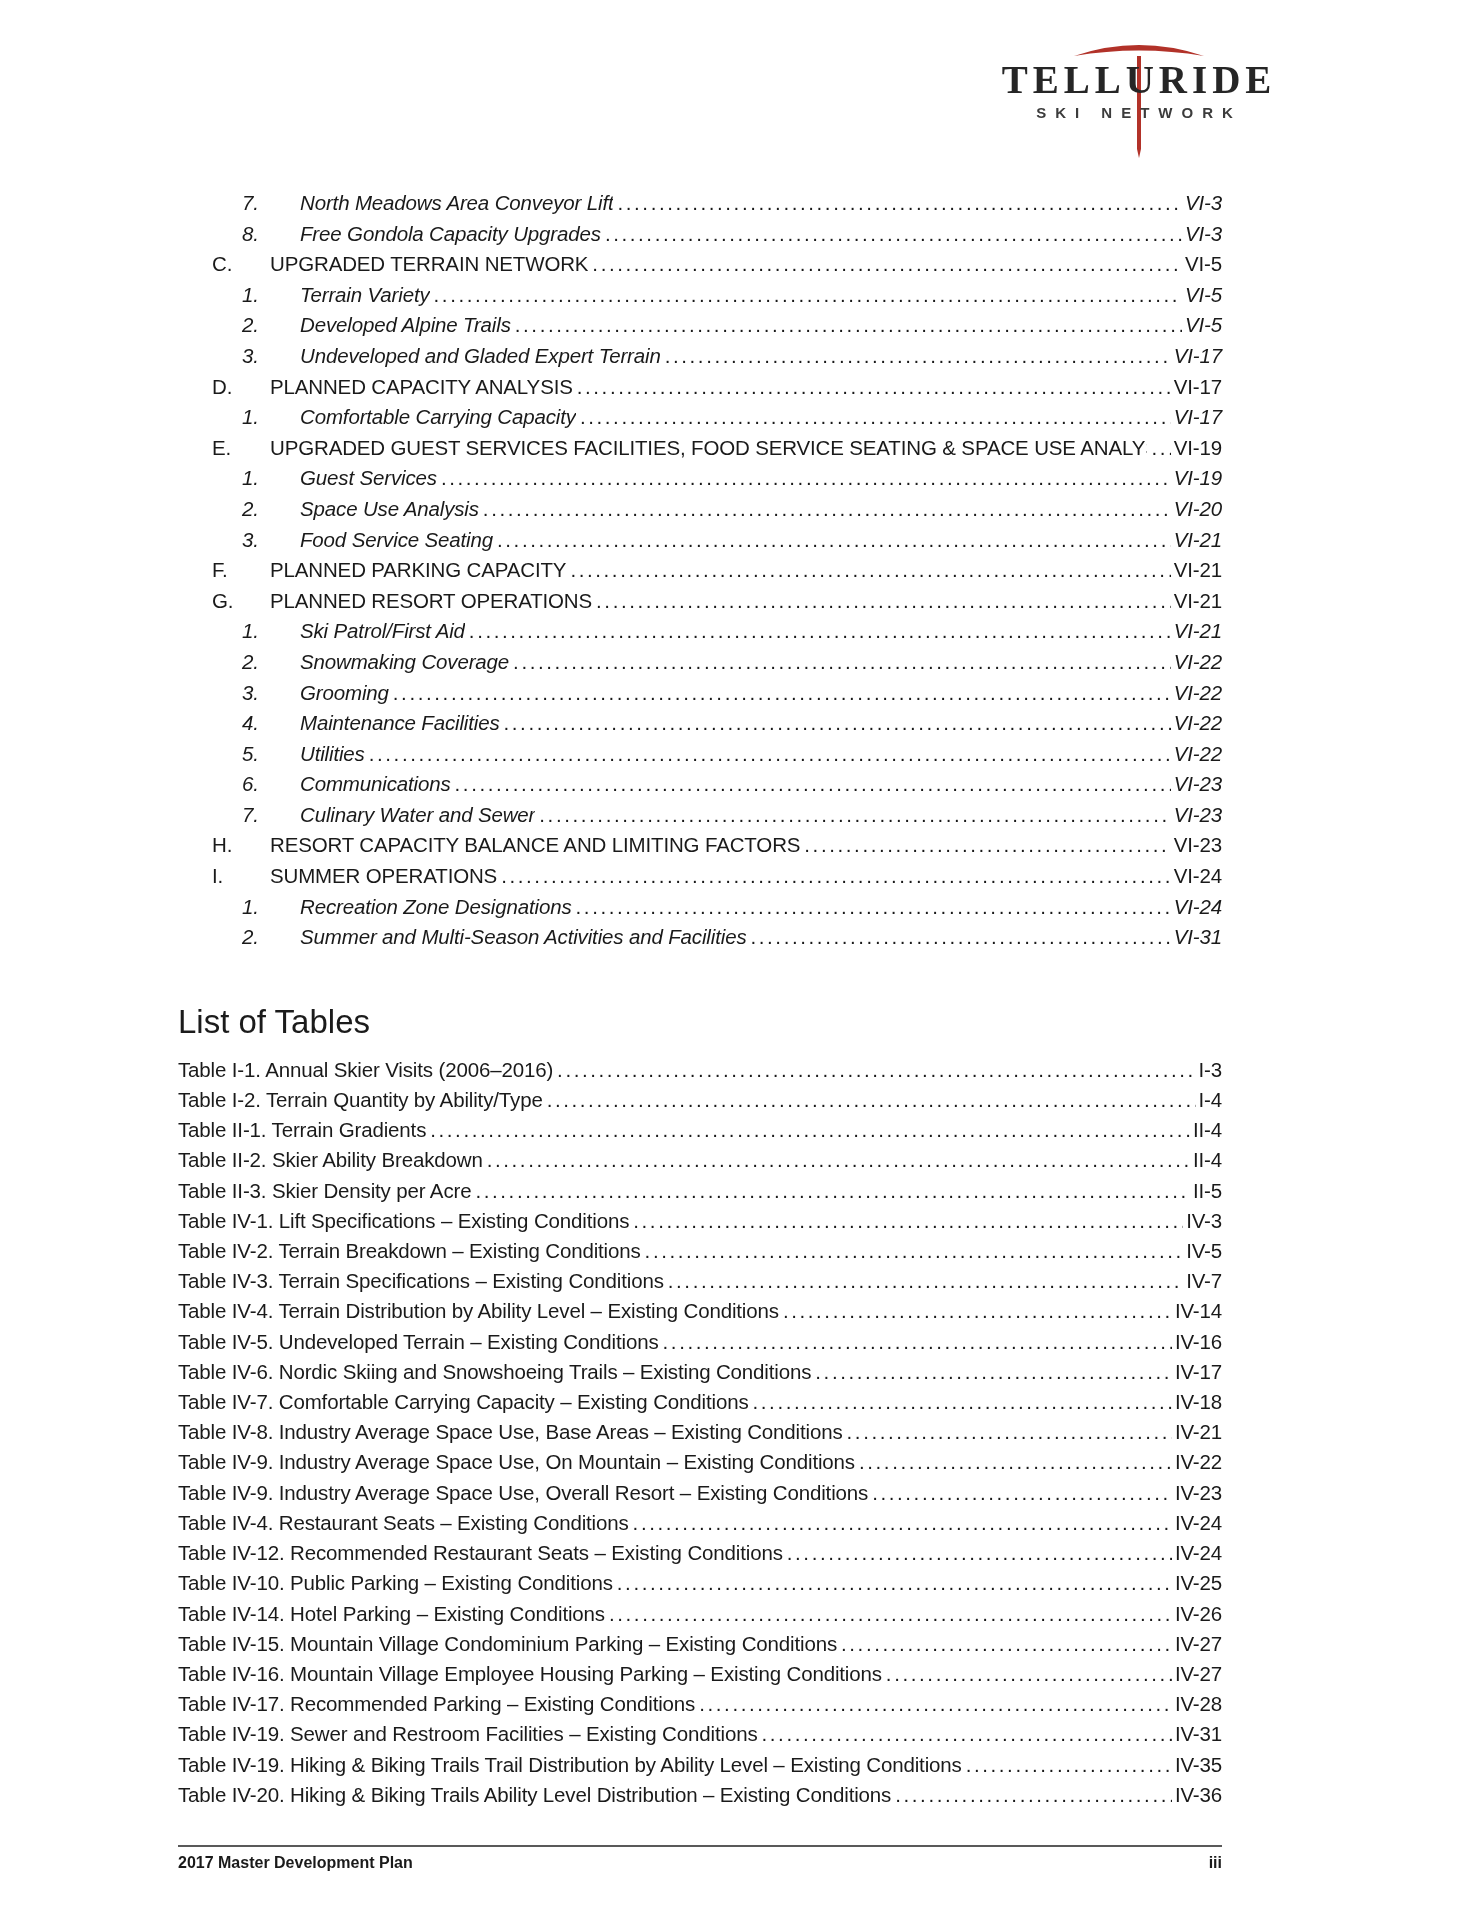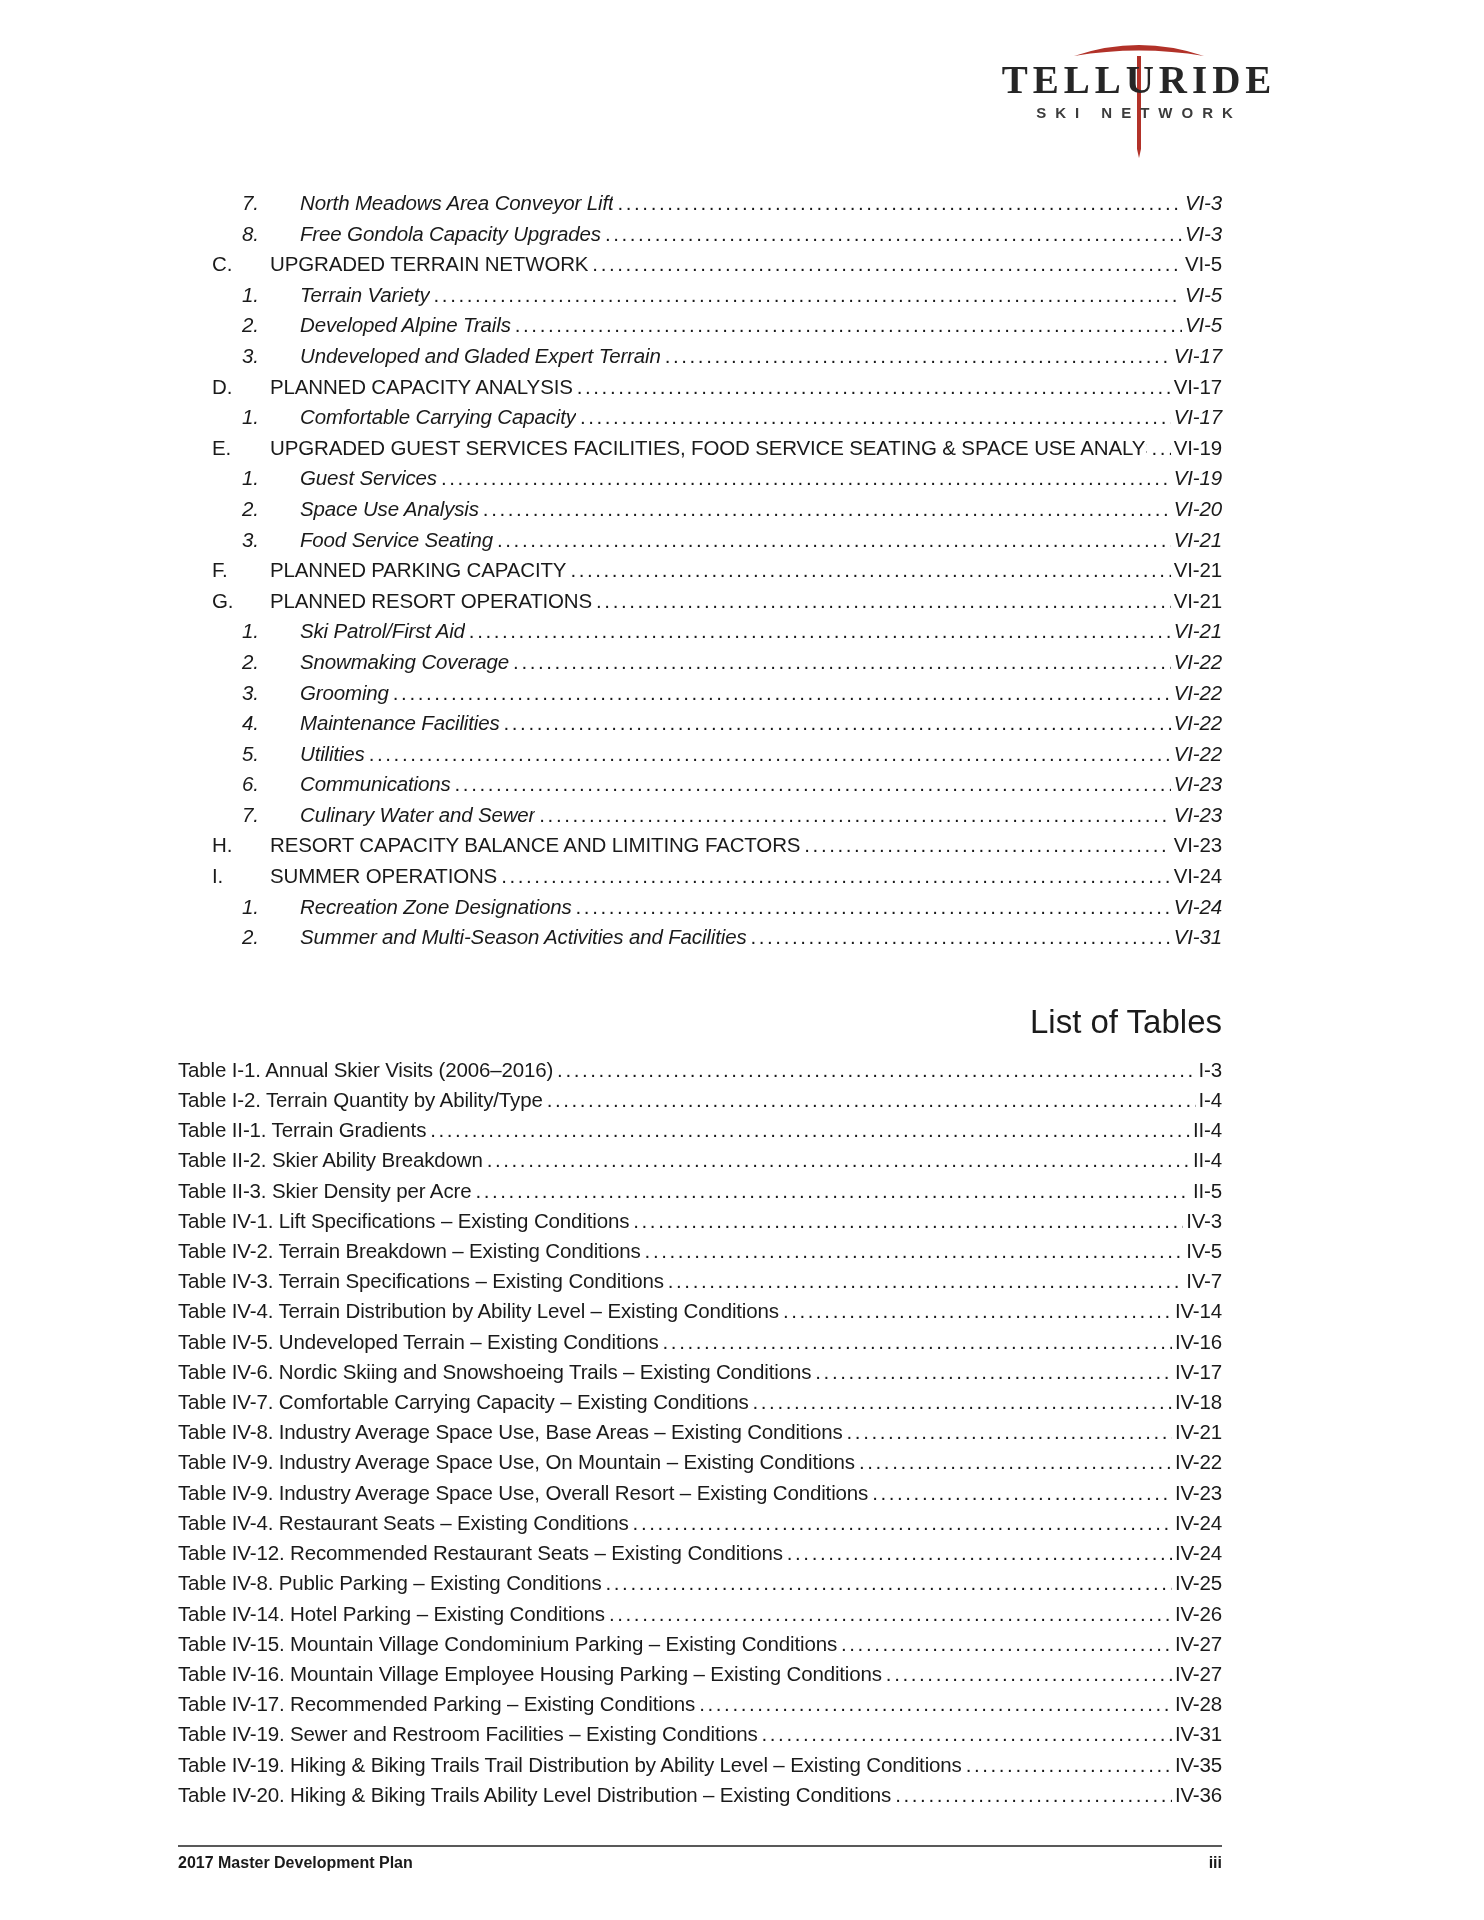--- a/index.html
+++ b/index.html
@@ -104,21 +104,20 @@
   .tbl-row .ttl{margin-left:0;}
 
   
   .lot-heading{
     margin-top:46px;
     font-size:33px;
     font-weight:400;
     line-height:46px;
     color:#1b1b1b;
     letter-spacing:0;
-    text-align:right;
   }
   .tables-list{margin-top:10px;}
   .tables-list .row{line-height:30.2px;}
 
   
   .footer{
     position:absolute;
     left:178px;
     right:142px;
     top:1845px;
@@ -381,21 +380,21 @@
           <span class="ttl">Table IV-4. Restaurant Seats – Existing Conditions</span>
           <span class="dots"></span>
           <span class="pg">IV-24</span>
         </div>
         <div class="row tbl-row">
           <span class="ttl">Table IV-12. Recommended Restaurant Seats – Existing Conditions</span>
           <span class="dots"></span>
           <span class="pg">IV-24</span>
         </div>
         <div class="row tbl-row">
-          <span class="ttl">Table IV-8. Public Parking – Existing Conditions</span>
+          <span class="ttl">Table IV-10. Public Parking – Existing Conditions</span>
           <span class="dots"></span>
           <span class="pg">IV-25</span>
         </div>
         <div class="row tbl-row">
           <span class="ttl">Table IV-14. Hotel Parking – Existing Conditions</span>
           <span class="dots"></span>
           <span class="pg">IV-26</span>
         </div>
         <div class="row tbl-row">
           <span class="ttl">Table IV-15. Mountain Village Condominium Parking – Existing Conditions</span>

